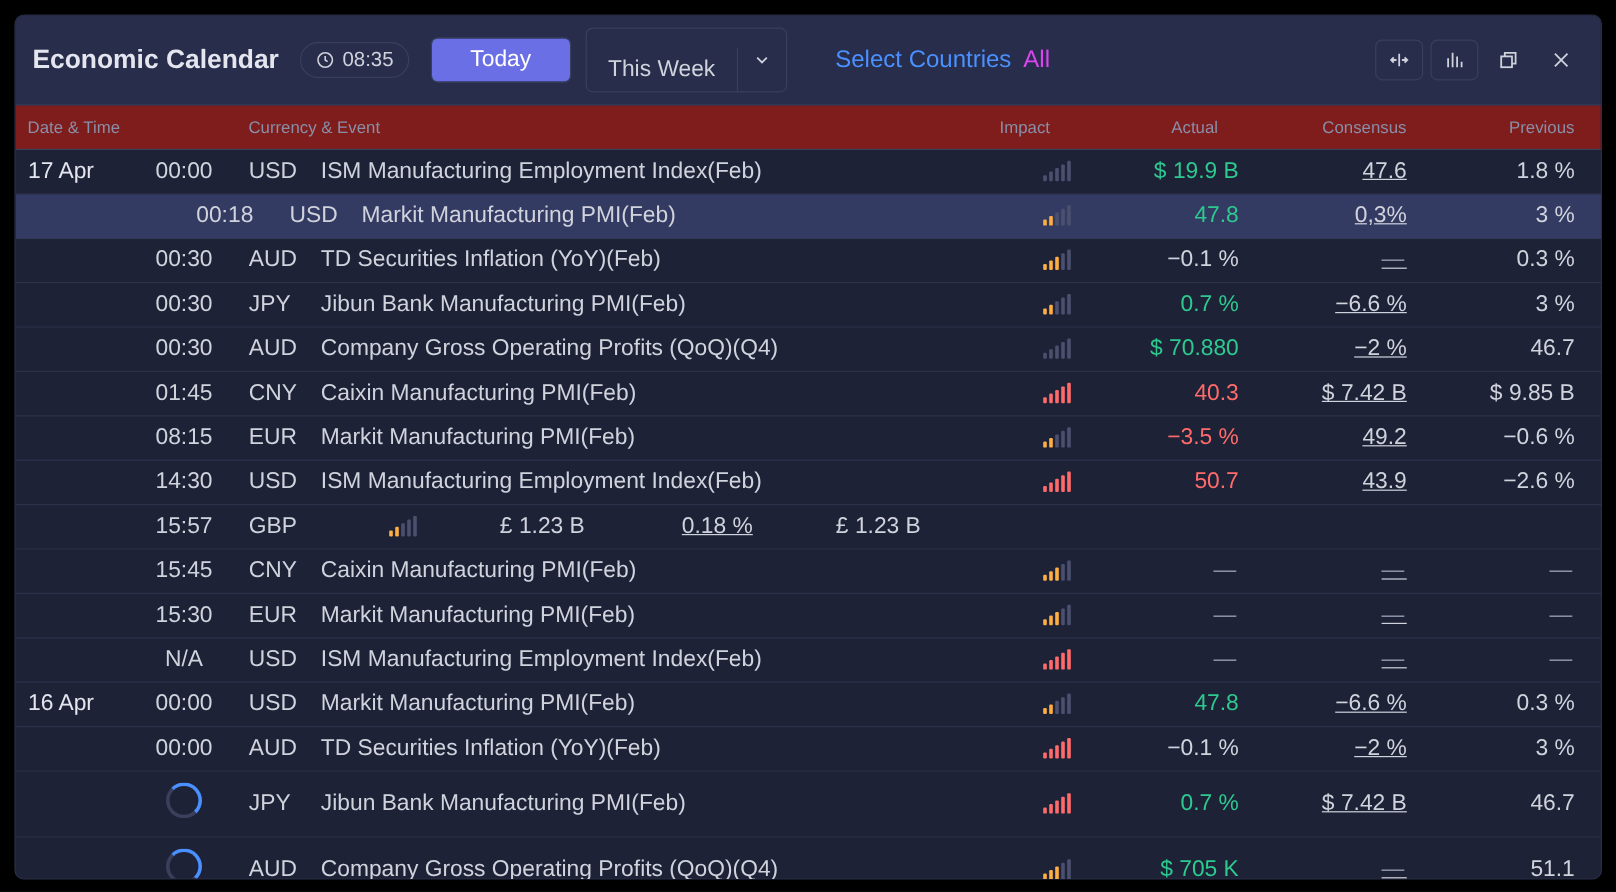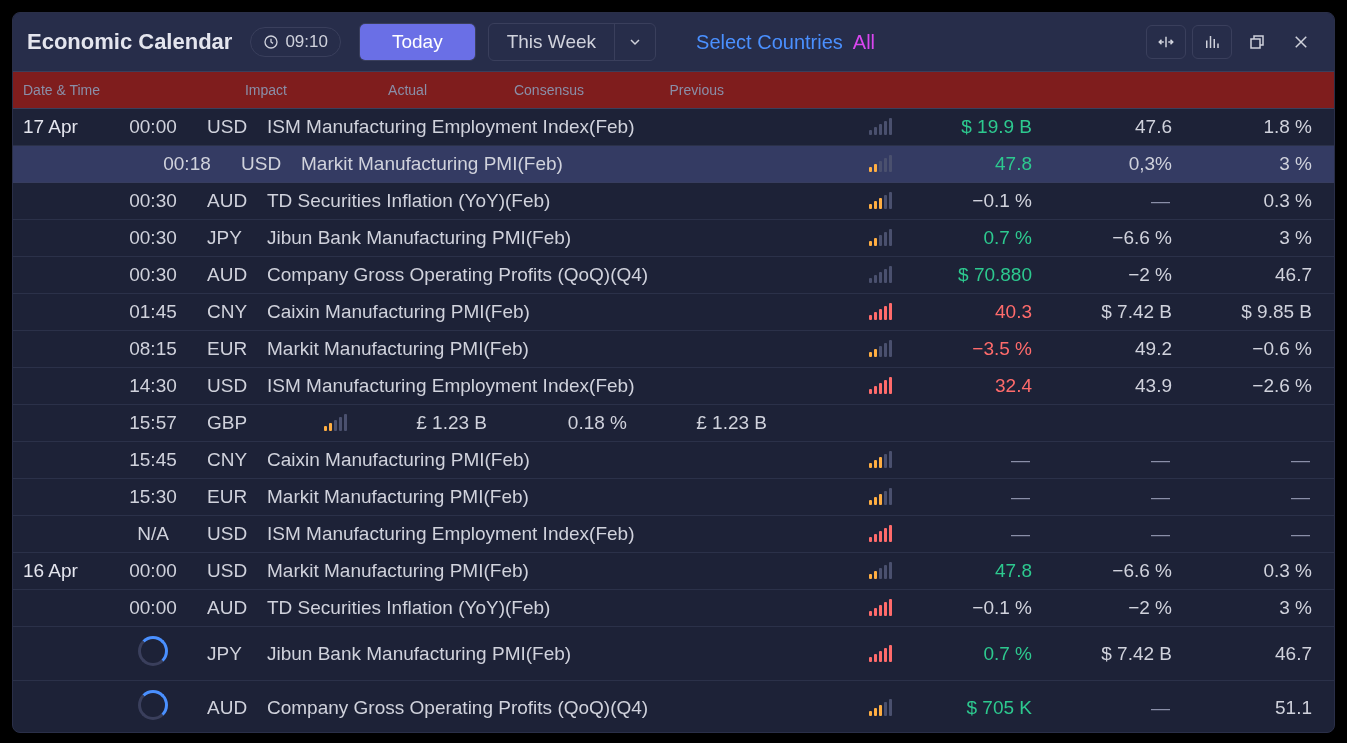--- a/index.html
+++ b/index.html
@@ -23,21 +23,21 @@
   .panel{background:var(--panel);border-radius:8px;height:100%;display:flex;flex-direction:column;overflow:hidden;border:1px solid #2a2f48;}
   .topbar{display:flex;align-items:center;gap:12px;padding:10px 14px;background:#272d4a;border-bottom:1px solid var(--border);}
   .title{font-size:22px;font-weight:600;color:#e4e5ee;margin-right:6px;}
   .clock{display:flex;align-items:center;gap:6px;border:1px solid var(--border);border-radius:18px;padding:4px 12px;font-size:17px;color:#d0d2dc;}
   .clock-svg{width:16px;height:16px;}
   .tabs{display:flex;align-items:center;border:1px solid var(--border);border-radius:6px;overflow:hidden;margin-left:6px;}
   .tab{padding:7px 32px;font-size:19px;color:#d0d2dc;cursor:pointer;background:transparent;border:none;border-right:1px solid var(--border);}
   .tab:last-child{border-right:none;}
   .tab.active{background:var(--accent);color:#fff;border-color:var(--accent);}
   .wk{display:flex;align-items:center;border:1px solid var(--border);border-radius:6px;overflow:hidden;}
-  .wk-main{padding:7px 18px;font-size:19px;cursor:pointer;border-right:1px solid var(--border);}
+  .wk-main{padding:7px 18px;font-size:19px;cursor:pointer;border-right:1px solid var(--border);margin-top:16px;}
   .wk-dd{padding:7px 14px;cursor:pointer;}
   .wk-dd svg{width:12px;height:12px;}
   .countries{margin-left:28px;display:flex;align-items:center;gap:10px;font-size:20px;}
   .countries .lbl{color:var(--blue);cursor:pointer;}
   .countries .val{color:#d946ef;}
   .spacer{flex:1;}
   .icons{display:flex;align-items:center;gap:6px;}
   .iconbtn{width:38px;height:32px;display:flex;align-items:center;justify-content:center;border:1px solid var(--border);border-radius:6px;cursor:pointer;}
   .iconbtn.noborder{border:none;}
   .iconbtn svg{width:18px;height:18px;stroke:#cfd1db;fill:none;}
@@ -54,21 +54,21 @@
   .body::-webkit-scrollbar-thumb{background:#4a506e;border-radius:4px;}
   .row{display:flex;align-items:center;padding:7px 22px 7px 10px;font-size:19px;border-bottom:1px solid rgba(58,63,92,0.5);}
   .row.hi{background:var(--row-hi);padding-left:44px;}
   .r-date{width:76px;color:#e4e5ee;font-size:19px;}
   .r-time{width:108px;text-align:center;color:#d0d2dc;font-variant-numeric:tabular-nums;}
   .r-time.spinner{padding:2px 0;}
   .r-cur{width:60px;color:#d0d2dc;}
   .r-event{flex:1;color:#d0d2dc;}
   .r-impact{width:80px;display:flex;justify-content:flex-end;align-items:flex-end;gap:2px;}
   .r-actual{width:140px;text-align:right;font-variant-numeric:tabular-nums;}
-  .r-cons{width:140px;text-align:right;font-variant-numeric:tabular-nums;}
+  .r-cons{width:140px;text-align:right;font-variant-numeric:tabular-nums;text-decoration:underline;}
   .r-prev{width:140px;text-align:right;font-variant-numeric:tabular-nums;}
   .val-green{color:var(--green);}
   .val-red{color:var(--red);}
   .val-dash{color:var(--text-dim);letter-spacing:2px;}
   .bars{display:flex;align-items:flex-end;gap:2px;height:16px;}
   .bars span{display:block;width:3px;border-radius:1px;background:var(--gray-bar);}
   .bars span:nth-child(1){height:5px;}
   .bars span:nth-child(2){height:8px;}
   .bars span:nth-child(3){height:11px;}
   .bars span:nth-child(4){height:14px;}
@@ -81,21 +81,21 @@
 <div class="frame">
   <div class="panel">
 
     <div class="topbar">
       <div class="title">Economic Calendar</div>
       <div class="clock">
         <svg class="clock-svg" viewBox="0 0 24 24" fill="none" stroke="#cfd1db" stroke-width="2">
             <circle cx="12" cy="12" r="9"></circle>
             <path d="M12 7v5l3 2"></path>
           </svg>
-        <span>09:10</span>
+        <span>08:35</span>
       </div>
       <div class="tabs">
         <button class="tab active">Today</button>
       </div>
       <div class="wk">
         <div class="wk-main">This Week</div>
         <div class="wk-dd">
           <svg viewBox="0 0 12 12">
               <path d="M2 4l4 4 4-4" stroke="#cfd1db" stroke-width="1.5" fill="none"></path>
             </svg>
@@ -126,20 +126,21 @@
         <div class="iconbtn noborder">
           <svg viewBox="0 0 24 24" stroke-width="2">
               <path d="M5 5l14 14M19 5L5 19"></path>
             </svg>
         </div>
       </div>
     </div>
 
     <div class="head">
       <div class="c-date" style="width:184px;">Date &amp; Time</div>
+      <div class="c-event">Currency &amp; Event</div>
       <div class="c-impact">Impact</div>
       <div class="c-actual">Actual</div>
       <div class="c-cons">Consensus</div>
       <div class="c-prev">Previous</div>
     </div>
 
     <div class="body" id="tbody">
         <div class="row">
           <div class="r-date">17 Apr</div>
           <div class="r-time">00:00</div>
@@ -273,21 +274,21 @@
           <div class="r-event">ISM Manufacturing Employment Index(Feb)</div>
           <div class="r-impact">
             <span class="bars">
               <span style="background:#ff6b6b"></span>
               <span style="background:#ff6b6b"></span>
               <span style="background:#ff6b6b"></span>
               <span style="background:#ff6b6b"></span>
               <span style="background:#ff6b6b"></span>
             </span>
           </div>
-          <div class="r-actual"><span class="val-red">32.4</span></div>
+          <div class="r-actual"><span class="val-red">50.7</span></div>
           <div class="r-cons"><span class="">43.9</span></div>
           <div class="r-prev"><span class="">−2.6 %</span></div>
         </div>
         <div class="row">
           <div class="r-date"></div>
           <div class="r-time">15:57</div>
           <div class="r-cur">GBP</div>
           <div class="r-impact">
             <span class="bars">
               <span style="background:#ffae42"></span>

